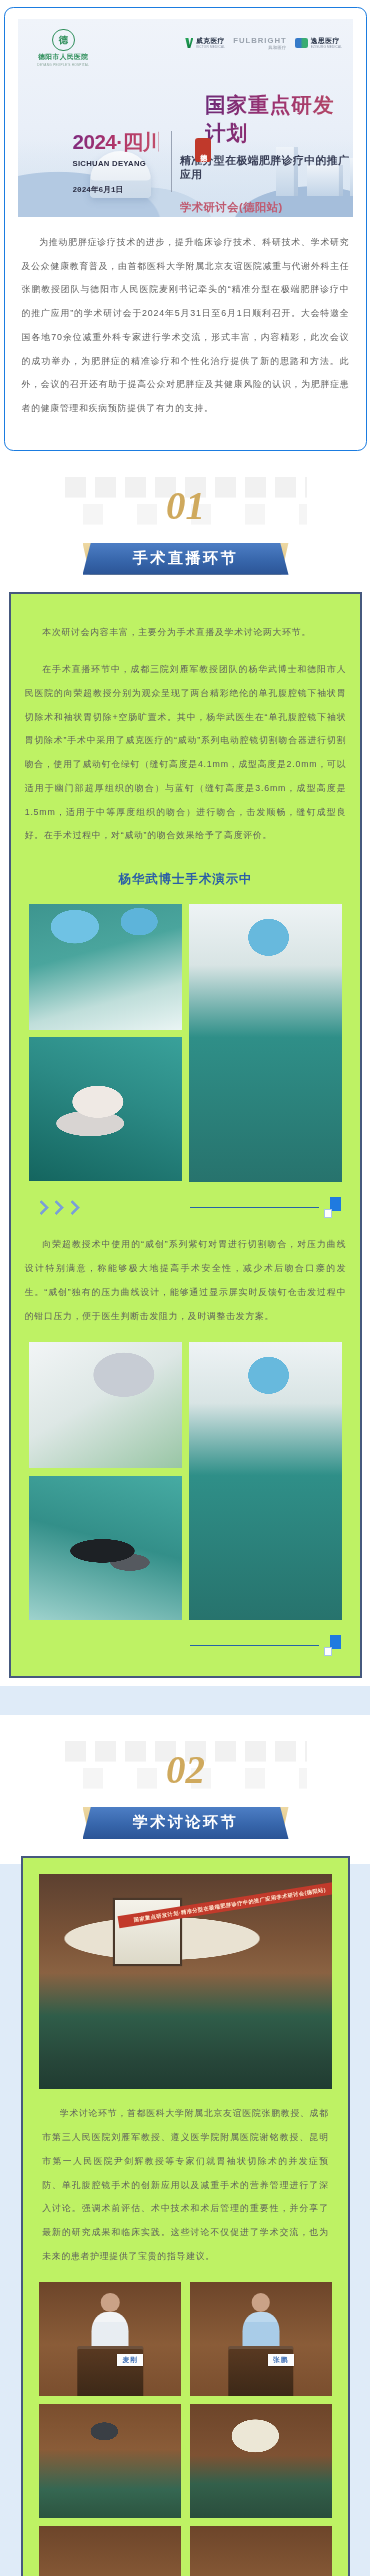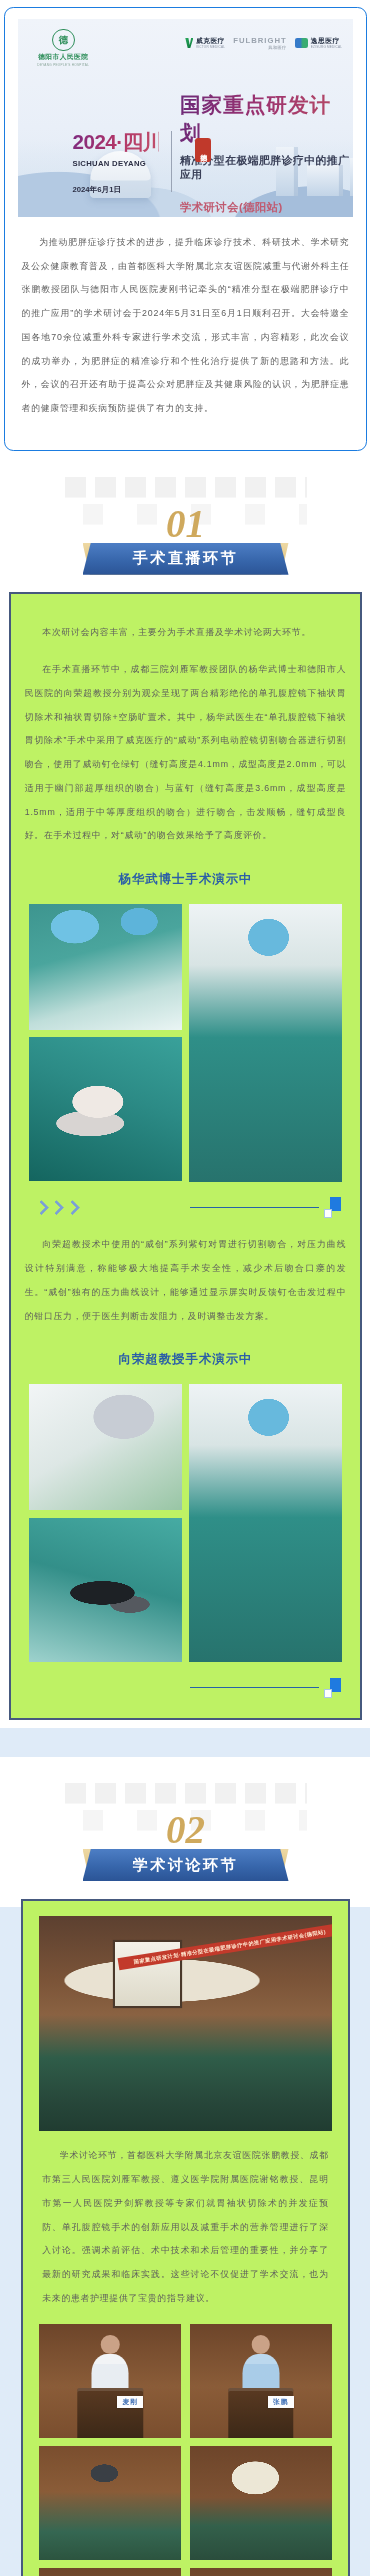--- a/index.html
+++ b/index.html
@@ -34,37 +34,37 @@
   .vmark{width:8.2px;height:10.3px;background:linear-gradient(160deg,#27a65a,#0d7a3d);clip-path:polygon(0 0,38% 0,55% 70%,72% 0,100% 0,62% 100%,30% 100%);}
   .esmark{width:13.4px;height:9.3px;border-radius:2.1px;background:linear-gradient(90deg,#1565c0 0 40%,#19a05a 60% 100%);opacity:.85;}
   .pl-name{font-size:6.7px;font-weight:800;color:#253044;letter-spacing:0.5px;line-height:1.1;}
   .pl-sub{font-size:3.1px;color:#8a93a3;letter-spacing:0.2px;}
   .fulb{font-size:7.7px;font-weight:700;color:#9aa3ae;letter-spacing:1px;}
   .fulb small{display:block;font-size:4.1px;color:#a8b0ba;text-align:right;letter-spacing:0.5px;}
   .banner-main{position:relative;z-index:2;display:flex;align-items:center;margin:24px 0 0 54px;}
   .date-block{width:87px;text-align:left;}
   .cal{font-size:20.6px;font-weight:800;letter-spacing:-0.5px;background:linear-gradient(100deg,#7c2a80,#b03568,#c2506b);-webkit-background-clip:text;background-clip:text;color:transparent;white-space:nowrap;}
   .place-en{font-size:7.7px;font-weight:800;color:#2c2f45;margin-top:3.1px;letter-spacing:0.3px;}
-  .date-cn{font-size:7.7px;font-weight:800;color:#2c2f45;margin-top:17px;}
+  .date-cn{font-size:7.7px;font-weight:800;color:#2c2f45;margin-top:17px;font-family:Liberation Mono, monospace;}
   .seal{position:absolute;left:123px;top:47px;width:15.5px;height:24px;background:#c0392b;border-radius:3.1px;color:#fff;font-size:6.7px;font-weight:700;writing-mode:vertical-rl;text-align:center;display:flex;align-items:center;justify-content:center;letter-spacing:1px;}
   .vline{width:1px;height:61px;background:#9aa4b5;margin:0 8.2px 0 11.3px;}
   .title-block{flex:1;}
-  .main-title{font-size:20.6px;font-weight:900;letter-spacing:1px;background:linear-gradient(95deg,#6d2a78 0%,#9b3270 45%,#bb4e62 100%);-webkit-background-clip:text;background-clip:text;color:transparent;}
+  .main-title{font-size:20.6px;font-weight:900;letter-spacing:1px;background:linear-gradient(95deg,#6d2a78 0%,#9b3270 45%,#bb4e62 100%);-webkit-background-clip:text;background-clip:text;color:transparent;margin-left:25px;}
   .sub1{font-size:10.8px;font-weight:800;color:#3a4058;margin-top:6.2px;letter-spacing:0.5px;}
   .sub2{font-size:11.3px;font-weight:800;color:#c05a70;margin-top:18px;letter-spacing:0.5px;}
   .orgs{margin:8.2px 0 0 0;font-size:6.2px;font-weight:700;color:#2c3e73;letter-spacing:0.5px;display:flex;gap:13.4px;}
 
   
   .sec-header{position:relative;height:98px;margin:26px 0 17.5px;}
   .sec-blocks{position:absolute;left:50%;top:0;transform:translateX(-50%);width:242px;height:49px;
     background-image:
       repeating-linear-gradient(90deg,#f1f1f1 0 20.6px, rgba(0,0,0,0) 20.6px 30px),
       repeating-linear-gradient(90deg, rgba(0,0,0,0) 0 11.3px, #f5f5f5 11.3px 31px, rgba(0,0,0,0) 31px 54px);
     background-size:100% 20.6px,100% 20.6px;background-position:0 0,7.2px 27px;background-repeat:no-repeat,no-repeat;}
-  .sec-num{position:absolute;left:50%;transform:translateX(-50%);top:6.2px;font-size:39px;font-weight:800;font-style:italic;color:#cfa95d;z-index:0;font-family:"Liberation Serif","DejaVu Serif",serif;margin-top:18px;}
+  .sec-num{position:absolute;left:50%;transform:translateX(-50%);top:6.2px;font-size:39px;font-weight:800;font-style:italic;color:#cfa95d;z-index:0;font-family:"Liberation Serif","DejaVu Serif",serif;}
   .ribbon{position:absolute;left:50%;transform:translateX(-50%);bottom:0;width:206px;height:32px;z-index:1;}
   .ribbon .gold{position:absolute;inset:0;background:linear-gradient(180deg,#eed9a4,#d8b870);clip-path:polygon(0 0,100% 0,96.5% 100%,3.5% 100%);}
   .ribbon .blue{position:absolute;inset:0;background:linear-gradient(180deg,#4d7ec5 0%,#3766ab 55%,#2b5496 100%);clip-path:polygon(4% 0,96% 0,100% 100%,0 100%);display:flex;align-items:center;justify-content:center;}
   .ribbon .blue span{color:#fff;font-size:15px;font-weight:800;letter-spacing:2.6px;}
 
   
   .box2{margin:7.2px 9.3px 0;padding:13.4px 10.3px 17.5px;}
   .caption{position:relative;text-align:center;margin:23px 0 15.5px;}
   .caption b{position:relative;display:inline-block;font-size:12.4px;font-weight:800;color:#2b5fa7;letter-spacing:1px;}
   .caption b::after{content:"";position:absolute;left:-4.1px;right:-17.5px;bottom:-1.5px;height:9.8px;background:#f2dea6;z-index:-1;}
@@ -231,21 +231,20 @@
           <div class="dline"></div>
         <div class="dsq">
             <i></i>
             <em></em>
           </div>
         </div>
     </div>
 
     <p class="body-text">向荣超教授术中使用的“威创”系列紫钉对胃进行切割吻合，对压力曲线设计特别满意，称能够极大地提高手术安全性，减少术后吻合口瘘的发生。“威创”独有的压力曲线设计，能够通过显示屏实时反馈钉仓击发过程中的钳口压力，便于医生判断击发阻力，及时调整击发方案。</p>
 
-    <div class="caption"><b>向荣超教授手术演示中</b></div>
 
     <div class="pgrid">
       <div class="pcol">
         <div class="photo ph-a sc-lamp"></div>
         <div class="photo ph-b sc-device2"></div>
       </div>
       <div class="pcol">
         <div class="photo ph-tall sc-standing"></div>
       </div>
     </div>

